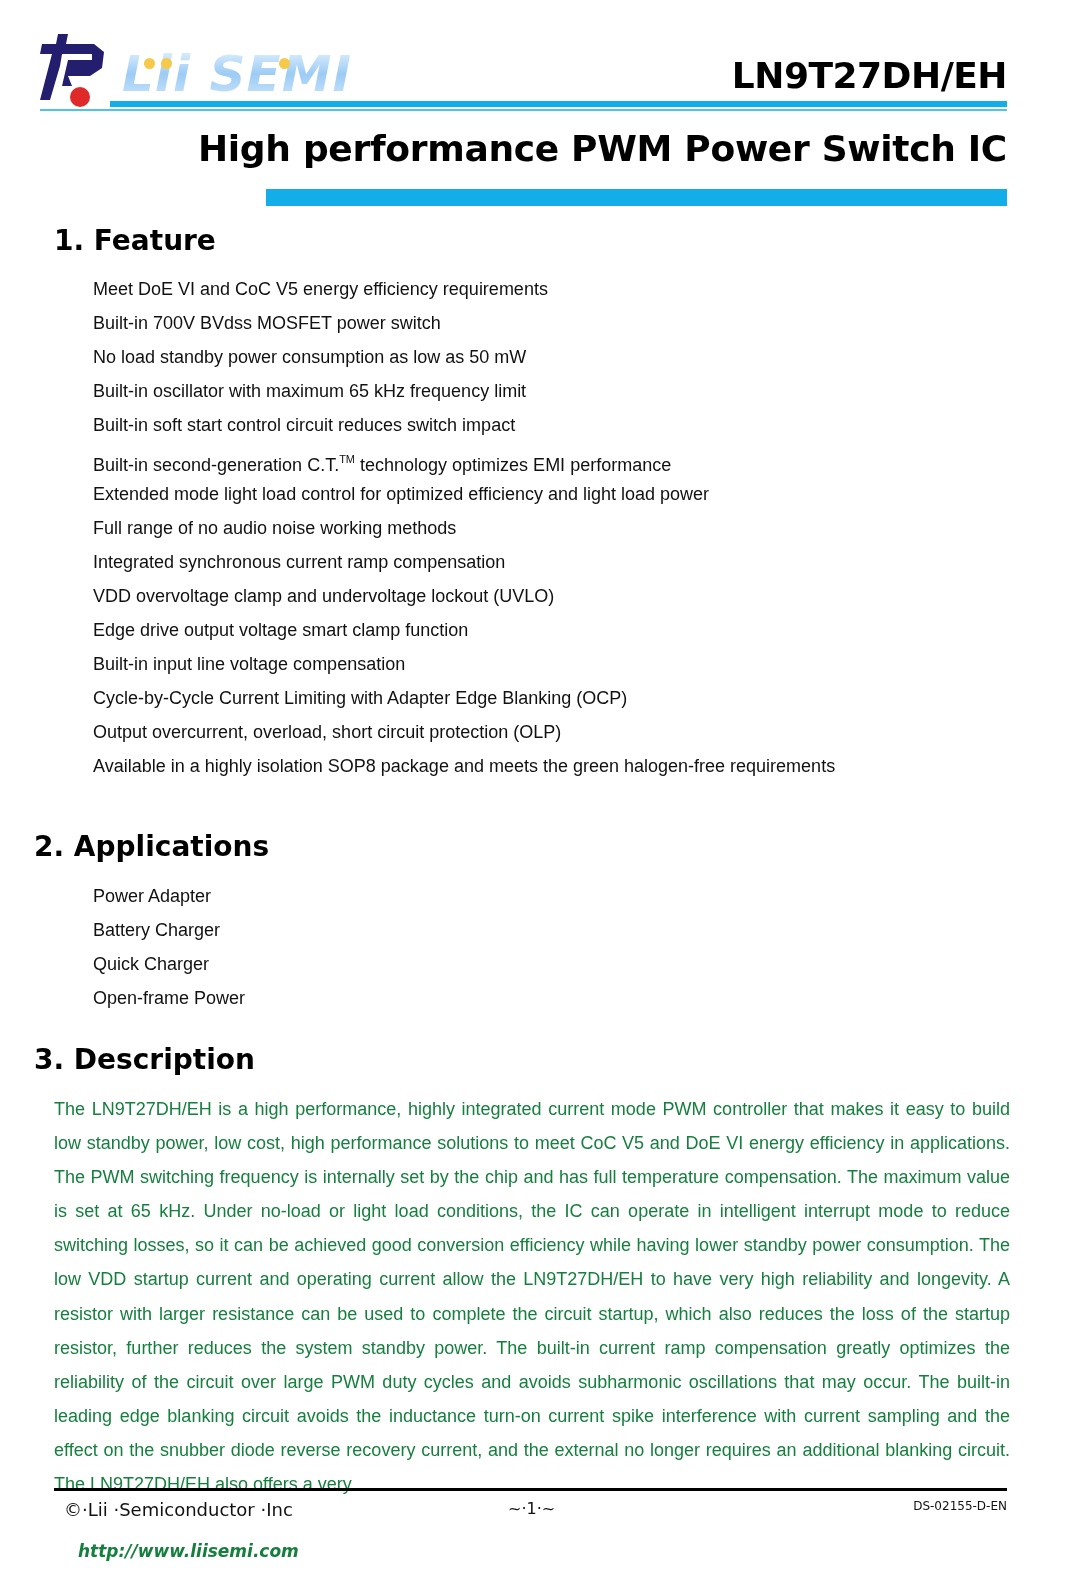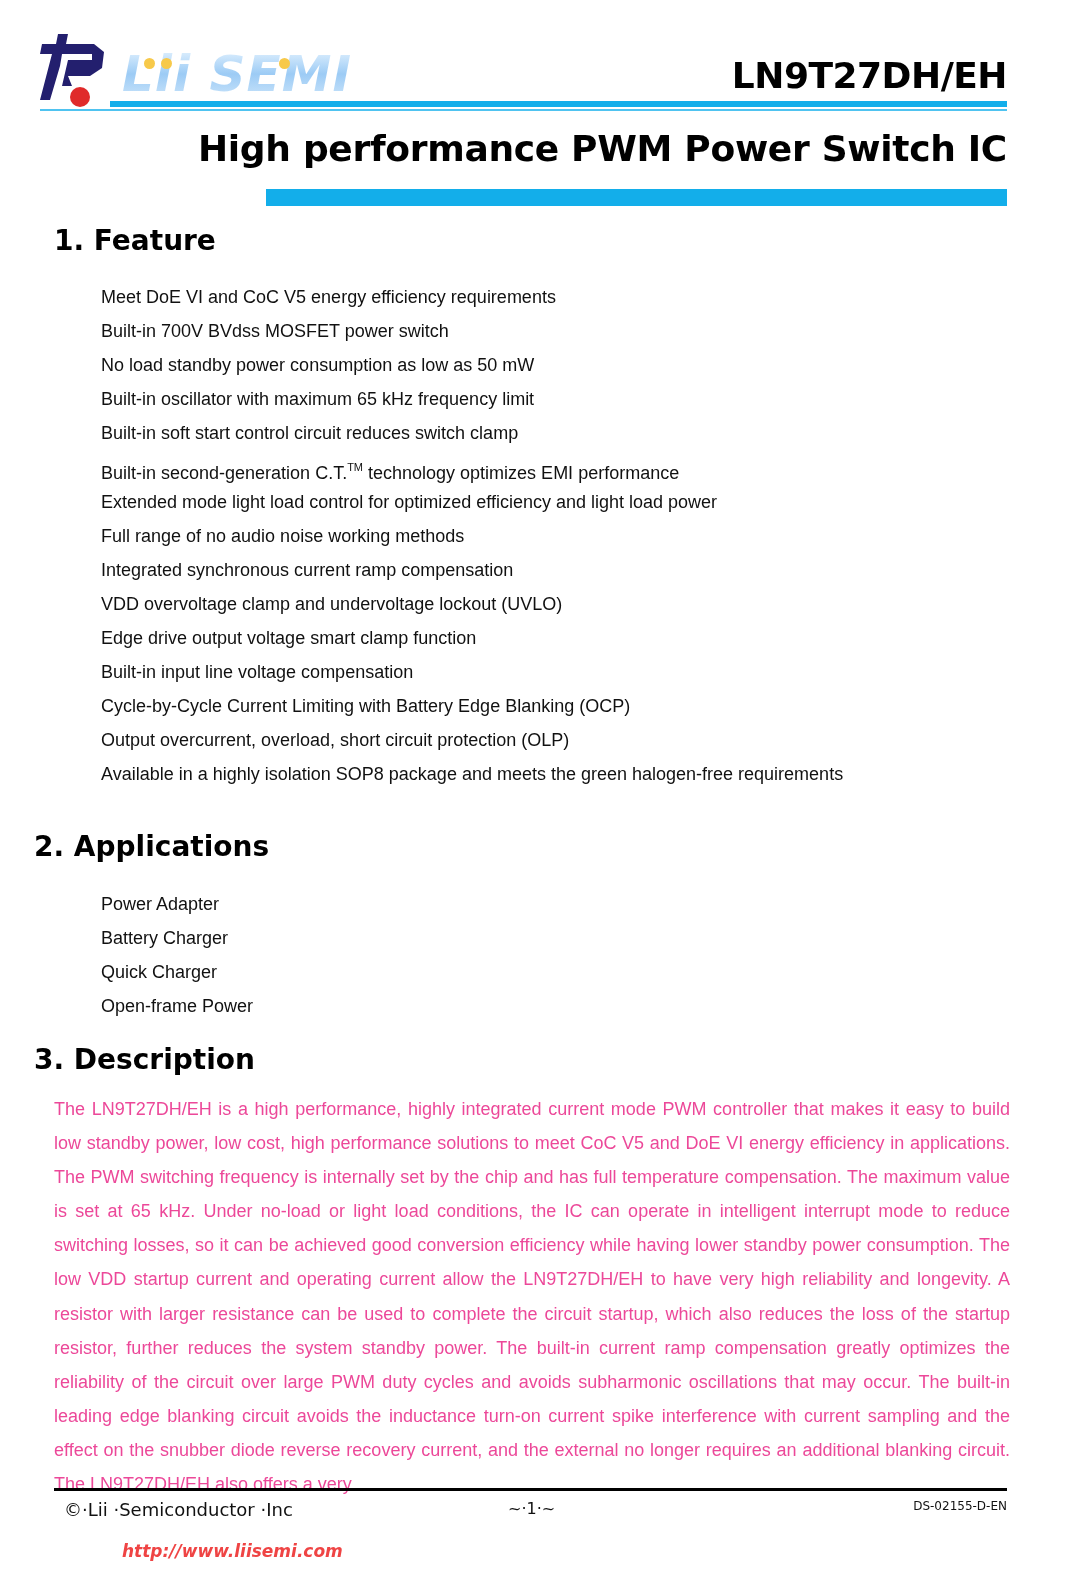--- a/index.html
+++ b/index.html
@@ -15,34 +15,34 @@
 
     .part-number { position: absolute; right: 73px; top: 55px; font-family: "DejaVu Sans", sans-serif; font-weight: bold; font-size: 36px; letter-spacing: -0.5px; color: #000; }
     .doc-title { position: absolute; right: 73px; top: 128px; font-family: "DejaVu Sans", sans-serif; font-weight: bold; font-size: 36px; letter-spacing: -0.3px; color: #000; }
     .title-bar { position: absolute; left: 266px; top: 189px; width: 741px; height: 17px; background: #13aeea; }
 
     .section-heading { position: absolute; font-family: "DejaVu Sans", sans-serif; font-weight: bold; font-size: 28px; color: #000; }
     .h-feature { left: 54px; top: 224px; }
     .h-applications { left: 34px; top: 830px; }
     .h-description { left: 34px; top: 1043px; }
 
-    .list { position: absolute; left: 89px; margin: 12px; padding: 0; list-style: none; font-family: "Liberation Sans", sans-serif; font-size: 18px; color: #111; }
+    .list { position: absolute; left: 89px; margin: 4px; padding: 0; list-style: none; font-family: "Liberation Sans", sans-serif; font-size: 18px; color: #111; }
     .features { top: 273px; }
     .features li { height: 34.1px; line-height: 24px; }
     .apps { top: 880px; }
     .apps li { height: 34px; line-height: 24px; }
     sup.tm { font-size: 11px; vertical-align: 8px; }
 
-    .description { position: absolute; left: 54px; top: 1092px; width: 956px; margin: 0; font-family: "Liberation Sans", sans-serif; font-size: 18px; line-height: 34.1px; text-align: justify; color: #ec4899; }
+    .description { position: absolute; left: 54px; top: 1092px; width: 956px; margin: 0; font-family: "Liberation Sans", sans-serif; font-size: 18px; line-height: 34.1px; text-align: justify; color: #15803d; }
 
     .footer-rule { position: absolute; left: 54px; top: 1488px; width: 953px; height: 3px; background: #000; }
     .footer-left { position: absolute; left: 64px; top: 1499px; font-family: "DejaVu Sans", sans-serif; font-size: 18px; color: #111; }
     .footer-center { position: absolute; left: 508px; top: 1499px; font-family: "DejaVu Sans", sans-serif; font-size: 16px; color: #111; }
     .footer-right { position: absolute; right: 73px; top: 1499px; font-family: "DejaVu Sans", sans-serif; font-size: 12px; color: #111; }
-    .footer-link { position: absolute; left: 78px; top: 1541px; font-family: "DejaVu Sans", sans-serif; font-style: italic; font-weight: bold; font-size: 17px; color: #ef4444; text-decoration: none; margin-left: 44px; }
+    .footer-link { position: absolute; left: 78px; top: 1541px; font-family: "DejaVu Sans", sans-serif; font-style: italic; font-weight: bold; font-size: 17px; color: #15803d; text-decoration: none; }
   </style>
 </head>
 <body>
 
 <svg class="logo" viewBox="0 0 80 80">
   <polygon points="20,4 30,4 28,14 56,14 66,22 64,38 52,46 30,46 34,56 24,56 30,30 54,30 54,24 24,24 22,36 12,70 2,70 14,24 2,24 4,14 18,14" fill="#231f6e"></polygon>
   <circle cx="42" cy="67" r="10" fill="#e02a2a"></circle>
 </svg>
 <div class="logo-text">Lii SEMI</div>
 <span class="logo-dot" style="left:144px;top:58px;"></span>
@@ -55,29 +55,29 @@
 
 <div class="doc-title">High performance PWM Power Switch IC</div>
 <div class="title-bar"></div>
 
 <div class="section-heading h-feature">1.  Feature</div>
 <ul class="list features">
   <li>Meet DoE VI and CoC V5 energy efficiency requirements</li>
   <li>Built-in 700V BVdss MOSFET power switch</li>
   <li>No load standby power consumption as low as 50 mW</li>
   <li>Built-in oscillator with maximum 65 kHz frequency limit</li>
-  <li>Built-in soft start control circuit reduces switch clamp</li>
+  <li>Built-in soft start control circuit reduces switch impact</li>
   <li><span>Built-in second-generation C.T.</span><sup class="tm">TM</sup><span> technology optimizes EMI performance</span></li>
   <li>Extended mode light load control for optimized efficiency and light load power</li>
   <li>Full range of no audio noise working methods</li>
   <li>Integrated synchronous current ramp compensation</li>
   <li>VDD overvoltage clamp and undervoltage lockout (UVLO)</li>
   <li>Edge drive output voltage smart clamp function</li>
   <li>Built-in input line voltage compensation</li>
-  <li>Cycle-by-Cycle Current Limiting with Battery Edge Blanking (OCP)</li>
+  <li>Cycle-by-Cycle Current Limiting with Adapter Edge Blanking (OCP)</li>
   <li>Output overcurrent, overload, short circuit protection (OLP)</li>
   <li>Available in a highly isolation SOP8 package and meets the green halogen-free requirements</li>
 </ul>
 
 <div class="section-heading h-applications">2. Applications</div>
 <ul class="list apps">
   <li>Power Adapter</li>
   <li>Battery Charger</li>
   <li>Quick Charger</li>
   <li>Open-frame Power</li>

